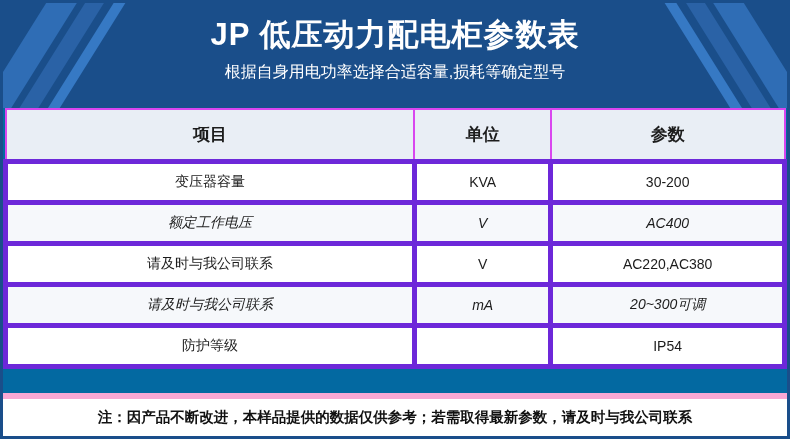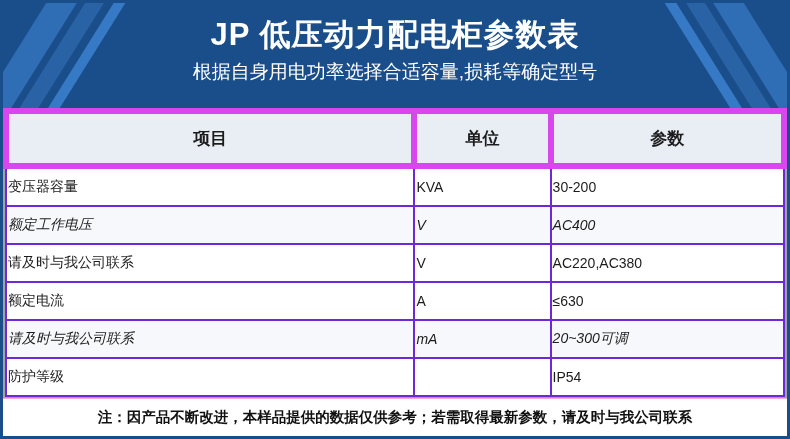--- a/index.html
+++ b/index.html
@@ -12,21 +12,21 @@
     font-family: "Liberation Sans", sans-serif;
     background: #ffffff;
     overflow: hidden;
   }
   .sheet {
     position: relative;
     width: 790px;
     height: 439px;
     box-sizing: border-box;
     border: 3px solid #1a4e8a;
-    background: #a3a3a3;
+    background: #0369a1;
     overflow: hidden;
   }
 
   
   .header {
     position: relative;
     height: 105px;
     background: #1a4e8a;
     overflow: hidden;
   }
@@ -64,67 +64,68 @@
   }
   .title {
     color: #ffffff;
     font-size: 31px;
     font-weight: bold;
     letter-spacing: 1px;
     line-height: 40px;
   }
   .subtitle {
     color: #ffffff;
-    font-size: 19px;
+    font-size: 16px;
     line-height: 34px;
     font-weight: normal;
   }
 
   
   table.spec {
     width: 100%;
     border-collapse: collapse;
     table-layout: fixed;
   }
   table.spec col.c1 { width: 52.5%; }
   table.spec col.c2 { width: 17.5%; }
   table.spec col.c3 { width: 30%; }
 
   table.spec th {
     background: #e9eef5;
     color: #1c1c1c;
     font-size: 17px;
     font-weight: bold;
     height: 47px;
-    border: 6px solid #d946ef;
+    border: 2px solid #d946ef;
     text-align: center;
   }
   table.spec td {
     height: 34px;
-    border: 2px solid #6d28d9;
+    border: 5px solid #6d28d9;
+    text-align: center;
     font-size: 14px;
     color: #1c1c1c;
     background: #ffffff;
   }
   table.spec tr.alt td { background: #f6f8fb; font-style: italic; }
 
   
   .footer {
     position: absolute;
     left: 0;
     right: 0;
     bottom: 0;
     height: 37px;
     line-height: 37px;
     text-align: center;
     font-size: 14.5px;
     font-weight: bold;
     color: #111111;
     background: #ffffff;
-    border-top: 1px solid #f9a8d4;
+    border-top: 6px solid #f9a8d4;
   }
 </style>
 </head>
 <body>
 
 <div class="sheet">
 
   <div class="header">
     <div class="deco left">
       <div class="band b1"></div>
@@ -164,25 +165,20 @@
       <tr class="alt">
         <td>额定工作电压</td>
         <td>V</td>
         <td>AC400</td>
       </tr>
       <tr>
         <td>请及时与我公司联系</td>
         <td>V</td>
         <td>AC220,AC380</td>
       </tr>
-      <tr>
-        <td>额定电流</td>
-        <td>A</td>
-        <td>≤630</td>
-      </tr>
       <tr class="alt">
         <td>请及时与我公司联系</td>
         <td>mA</td>
         <td>20~300可调</td>
       </tr>
       <tr>
         <td>防护等级</td>
         <td></td>
         <td>IP54</td>
       </tr>

